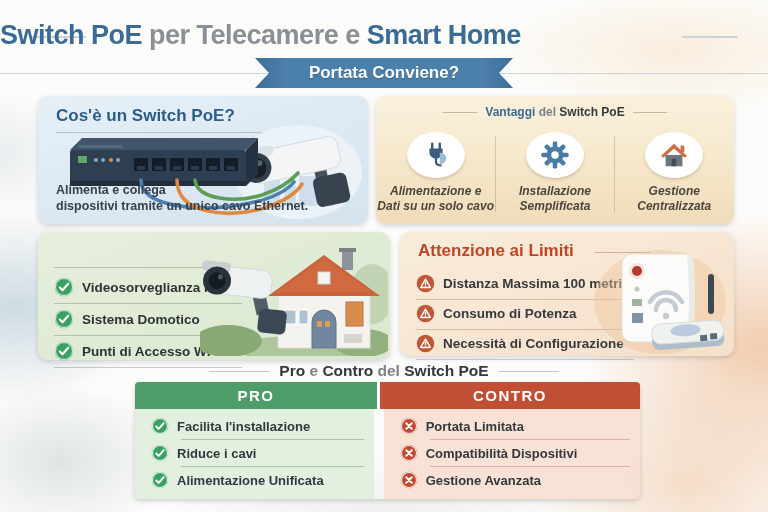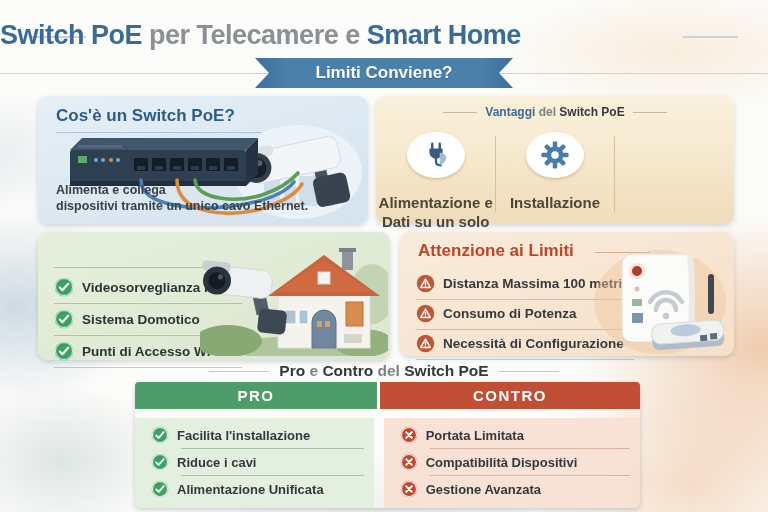--- a/index.html
+++ b/index.html
@@ -43,21 +43,21 @@
   #what-illus{position:absolute; left:6px; top:24px;}
   .caption{position:absolute; left:18px; bottom:10px; font-size:12.5px; font-weight:700; color:#38404a; line-height:1.3; z-index:3;}
   
   #card-adv{left:376px; top:96px; width:358px; height:128px; background:linear-gradient(#faf1dc 0%, #f6e9cd 45%, #f0dcba 100%);}
   #card-adv .adv-head{position:absolute; top:9px; width:100%; text-align:center; font-size:12px;}
   .adv-head .hline{display:inline-block; vertical-align:middle; width:34px; height:1px; background:#c9b astray;}
   .adv-head .hline{background:#cbb795; margin:0 8px;}
   .adv-cols{position:absolute; top:36px; left:0; width:100%; display:flex;}
   .adv-col{width:33.33%; text-align:center; position:relative;}
   .adv-oval{width:58px; height:46px; margin:0 auto; background:#fff; border-radius:50%; box-shadow:0 2px 3px rgba(120,100,60,0.25); display:flex; align-items:center; justify-content:center;}
-  .adv-label{margin-top:16px; font-size:15px; font-weight:600; color:#4c473a; line-height:1.25;}
+  .adv-label{margin-top:6px; font-size:12px; font-weight:600; color:#4c473a; line-height:1.25;font-style:italic;}
   .adv-div{position:absolute; top:40px; height:76px; width:1px; background:rgba(170,140,95,0.4);}
   
   #card-when{left:38px; top:232px; width:352px; height:128px; background:linear-gradient(160deg,#e6efdc 0%, #dbe7cf 100%);}
   #card-when .card-title{position:absolute; left:16px; top:9px; color:#30373c;}
   #card-when .u-line{position:absolute; left:16px; top:31px; width:180px; background:rgba(70,85,60,0.3);}
   .check-list{position:absolute; left:16px; top:40px; width:188px;}
   .chk-item{display:flex; align-items:center; gap:8px; padding:5px 0 6px 0; border-bottom:1px solid rgba(75,90,65,0.3);}
   .chk-item:last-child{border-bottom:1px solid rgba(75,90,65,0.3);}
   .chk-item .txt{font-size:13.5px; font-weight:bold; color:#2e3338;}
   #when-illus{position:absolute; right:2px; top:10px;}
@@ -72,41 +72,41 @@
   
   .pc-head{position:absolute; top:362px; left:0; width:100%; text-align:center; font-size:15.5px;}
   .pc-head .hline{display:inline-block; vertical-align:middle; width:60px; height:1px; background:#c3c9cb; margin:0 10px;}
   .pc-bold{font-weight:bold; color:#33393e;}
   .pc-gray{color:#7c8287; font-weight:600;}
   #pc-table{position:absolute; left:135px; top:382px; width:505px; border-radius:6px; box-shadow:0 2px 5px rgba(90,100,110,0.28); z-index:1;}
   .pc-header-row{display:flex; gap:3px;}
   .pc-hcell{height:27px; line-height:27px; text-align:center; color:#fff; font-weight:bold; font-size:15px; letter-spacing:1.5px;}
   .pc-hcell.pro{width:242px; background:#4e9c6a; border-radius:4px 0 0 0;}
   .pc-hcell.con{width:260px; background:#c14f36; border-radius:0 4px 0 0;}
-  .pc-body-row{display:flex; gap:10px;margin-top:9px;}
+  .pc-body-row{display:flex; gap:10px;}
   .pc-bcell{padding:5px 0 7px 16px;}
   .pc-bcell.pro{width:226px; background:rgba(226,239,222,0.95); border-radius:0 0 0 6px;}
   .pc-bcell.con{width:244px; background:rgba(248,224,212,0.95); border-radius:0 0 6px 0;}
   .pc-item{display:flex; align-items:center; gap:8px; padding:3px 0;}
   .pc-item .txt{font-size:13px; font-weight:bold; color:#33383d;}
   .pc-sep{height:1px; margin:1px 10px 1px 30px;}
   .pc-bcell.pro .pc-sep{background:rgba(60,110,75,0.35);}
   .pc-bcell.con .pc-sep{background:rgba(150,70,45,0.3);}
   svg{display:block;}
 </style>
 </head>
 <body>
 
 <div id="canvas">
 
   <div class="dash left"></div>
   <div class="dash right"></div>
   <div class="title-row"><span class="t-blue">Switch PoE</span><span class="t-gray"> per Telecamere e </span><span class="t-blue">Smart Home</span></div>
   <div class="mid-line"></div>
-  <div class="ribbon">Limiti Conviene?</div>
+  <div class="ribbon">Portata Conviene?</div>
 
   <div class="card" id="card-what">
     <div class="card-title">Cos'è un Switch PoE?</div>
     <div class="u-line"></div>
     <svg id="what-illus" width="320" height="100" viewBox="0 0 320 100">
       <ellipse cx="254" cy="52" rx="64" ry="47" fill="#ebf2f8"></ellipse>
       <g fill="#ccdce9" opacity="0.9">
         <rect x="220" y="58" width="16" height="28"></rect>
           <rect x="240" y="66" width="12" height="20"></rect>
           <rect x="255" y="56" width="18" height="30"></rect>
@@ -211,20 +211,35 @@
                 </g>
               <g transform="rotate(315 16 16)">
                   <rect x="13.6" y="1.5" width="4.8" height="8" rx="1.5"></rect>
                 </g>
             </g>
             <circle cx="16" cy="16" r="4" fill="#ffffff"></circle>
           </svg>
         </div>
         <div class="adv-label">
           <div>Installazione</div>
+          <div>Semplificata</div>
+        </div>
+      </div>
+      <div class="adv-col">
+        <div class="adv-oval">
+          <svg width="30" height="30" viewBox="0 0 32 32">
+            <rect x="23" y="6" width="4" height="7" fill="#cc7045"></rect>
+            <polygon points="16,4 30,17 27,19 16,9 5,19 2,17" fill="#cc7045"></polygon>
+            <rect x="7" y="16" width="18" height="12" fill="#6e7681"></rect>
+            <rect x="13.5" y="20" width="5" height="8" fill="#454c56"></rect>
+          </svg>
+        </div>
+        <div class="adv-label">
+          <div>Gestione Centralizzata</div>
+          <div></div>
         </div>
       </div>
     </div>
   </div>
 
   <div class="card" id="card-when">
     <div class="u-line"></div>
     <div class="check-list">
       <div class="chk-item">
         <svg width="20" height="20" viewBox="0 0 24 24">

